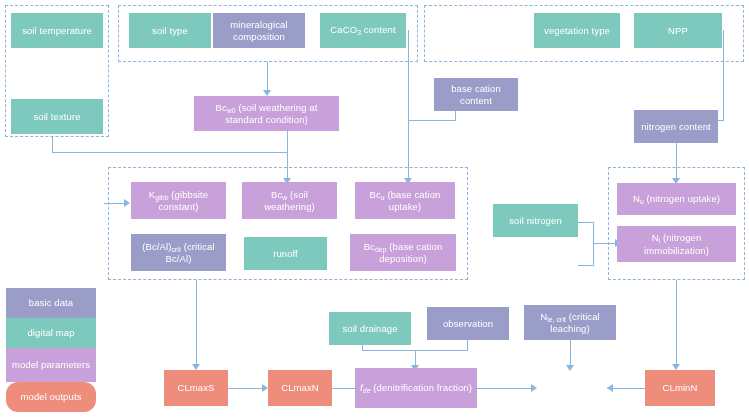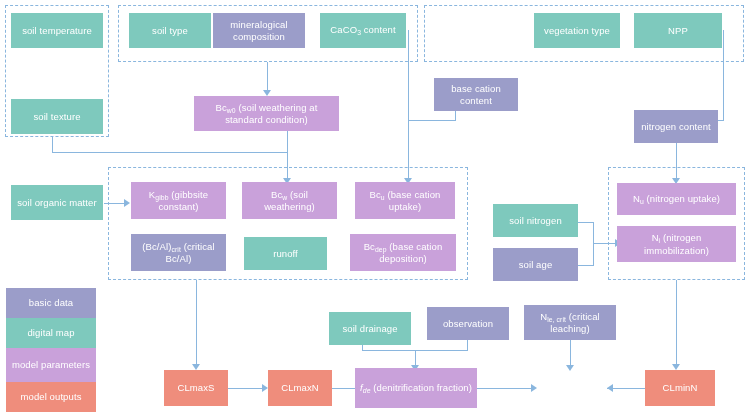--- a/index.html
+++ b/index.html
@@ -118,42 +118,40 @@
   <div class="box c-map" style="left:534px;top:13px;width:86px;height:35px;">vegetation type</div>
   <div class="box c-map" style="left:634px;top:13px;width:88px;height:35px;">NPP</div>
 
   <div class="box c-basic" style="left:434px;top:78px;width:84px;height:33px;">base cation content</div>
   <div class="box c-basic" style="left:634px;top:78px;width:84px;height:33px;margin-top:32px;">nitrogen content</div>
 
   <div class="box c-param" style="left:194px;top:96px;width:145px;height:35px;">
     <span><span>Bc</span><sub>w0</sub><span> (soil weathering at standard condition)</span></span>
   </div>
 
-  <div class="box c-map" style="left:11px;top:185px;width:92px;height:35px;">soil organic matter</div>
 
   <div class="box c-param" style="left:131px;top:182px;width:95px;height:37px;">
     <span><span>K</span><sub>gibb</sub><span> (gibbsite constant)</span></span>
   </div>
   <div class="box c-param" style="left:242px;top:182px;width:95px;height:37px;">
     <span><span>Bc</span><sub>w</sub><span> (soil weathering)</span></span>
   </div>
   <div class="box c-param" style="left:355px;top:182px;width:100px;height:37px;">
     <span><span>Bc</span><sub>u</sub><span> (base cation uptake)</span></span>
   </div>
 
   <div class="box c-basic" style="left:131px;top:234px;width:95px;height:37px;">
     <span><span>(Bc/Al)</span><sub>crit</sub><span> (critical Bc/Al)</span></span>
   </div>
   <div class="box c-map" style="left:244px;top:237px;width:83px;height:33px;">runoff</div>
   <div class="box c-param" style="left:350px;top:234px;width:106px;height:37px;">
     <span><span>Bc</span><sub>dep</sub><span> (base cation deposition)</span></span>
   </div>
 
   <div class="box c-map" style="left:493px;top:204px;width:85px;height:33px;">soil nitrogen</div>
-  <div class="box c-basic" style="left:493px;top:248px;width:85px;height:33px;">soil age</div>
 
   <div class="box c-param" style="left:617px;top:183px;width:119px;height:32px;">
     <span><span>N</span><sub>u</sub><span> (nitrogen uptake)</span></span>
   </div>
   <div class="box c-param" style="left:617px;top:226px;width:119px;height:36px;">
     <span><span>N</span><sub>i</sub><span> (nitrogen immobilization)</span></span>
   </div>
 
   <div class="box c-map" style="left:329px;top:312px;width:82px;height:33px;">soil drainage</div>
   <div class="box c-basic" style="left:427px;top:307px;width:82px;height:33px;">observation</div>
@@ -165,16 +163,16 @@
   <div class="box c-out" style="left:268px;top:370px;width:64px;height:36px;">CLmaxN</div>
   <div class="box c-param" style="left:355px;top:368px;width:122px;height:40px;">
     <span><span class="ital">f</span><sub class="ital">de</sub><span> (denitrification fraction)</span></span>
   </div>
   <div class="box c-out" style="left:645px;top:370px;width:70px;height:36px;">CLminN</div>
 
   <div class="legend">
     <div class="box c-basic" style="height:30px;">basic data</div>
     <div class="box c-map" style="height:30px;">digital map</div>
     <div class="box c-param" style="height:34px;">model parameters</div>
-    <div class="box c-out" style="height:30px;">model outputs</div>
+    <div class="box c-out" style="height:30px;border-radius:12px;">model outputs</div>
   </div>
 
 </div>
 
 </body></html>

